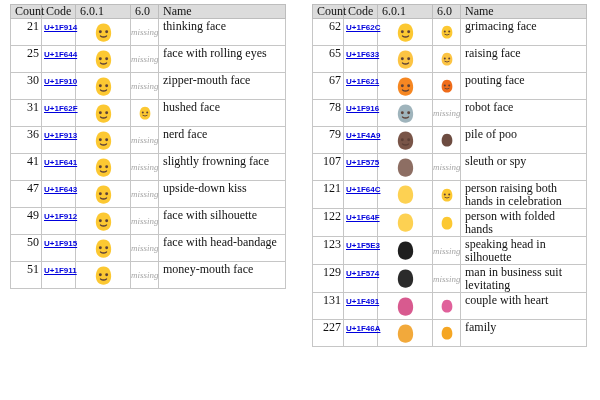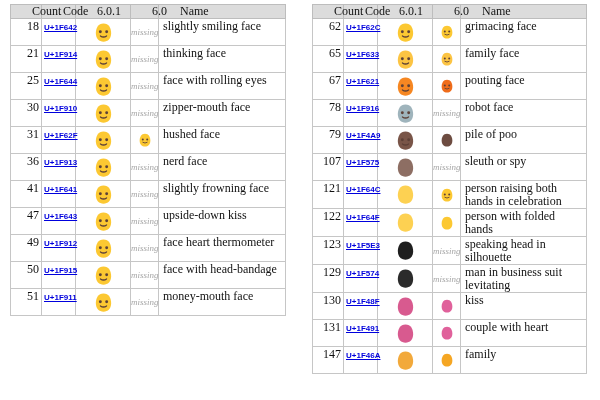--- a/index.html
+++ b/index.html
@@ -3,21 +3,21 @@
 <meta charset="utf-8">
 <style>
   html,body{margin:0;padding:0;background:#ffffff;}
   .canvas{position:relative;width:600px;height:400px;background:#ffffff;overflow:hidden;
           font-family:"Liberation Serif", serif;color:#111;}
   table.emoji-table{border-collapse:collapse;position:absolute;top:4px;table-layout:fixed;
           background:#fff;}
   #table-left{left:10px;width:276px;}
   #table-right{left:312px;width:275px;}
   .emoji-table th{background:#dcdcdc;border:1px solid #bdbdbd;font-weight:normal;
-          text-align:left;font-size:12px;height:13px;padding:0 0 0 21px;line-height:13px;}
+          text-align:left;font-size:12px;height:13px;padding:0 0 0 4px;line-height:13px;}
   .emoji-table td{border:1px solid #c6c6c6;padding:0;height:25px;vertical-align:top;
           font-size:12px;}
   td.cell-count{text-align:right;padding:0 2px 0 0;font-size:12px;}
   td.cell-code{padding:0 0 0 2px;}
   a.code-link{color:#0000dd;font-family:"Liberation Sans", sans-serif;font-size:8px;
           font-weight:bold;text-decoration:underline;letter-spacing:0;}
   td.cell-e601, td.cell-e60{vertical-align:middle;text-align:center;}
   td.cell-name{padding:1px 2px 0 4px;font-size:12px;line-height:13px;}
   .missing{display:block;text-align:center;color:#a6a6a6;font-style:italic;font-size:9px;
           font-family:"Liberation Serif", serif;}
@@ -39,36 +39,20 @@
         <tr>
           <th>Count</th>
           <th>Code</th>
           <th>6.0.1</th>
           <th>6.0</th>
           <th>Name</th>
         </tr>
       </thead>
       <tbody>
         <tr>
-          <td class="cell-count">18</td>
-          <td class="cell-code"><a class="code-link" href="#">U+1F642</a></td>
-          <td class="cell-e601">
-            <svg viewBox="0 0 24 24" width="23" height="23" class="blob">
-              <path d="M12 2.5 C6.3 2.5 4 7.6 4 12.6 C4 18.6 7.4 21.6 12 21.6 C16.6 21.6 20 18.6 20 12.6 C20 7.6 17.7 2.5 12 2.5 Z" fill="#fcc832"></path>
-              <circle cx="8.7" cy="11.2" r="1.5" fill="#5d4037"></circle>
-              <circle cx="15.3" cy="11.2" r="1.5" fill="#5d4037"></circle>
-              <path d="M8.8 15.6 Q12 17.8 15.2 15.6" stroke="#5d4037" stroke-width="1.3" fill="none" stroke-linecap="round"></path>
-            </svg>
-          </td>
-          <td class="cell-e60">
-            <span class="missing">missing</span>
-          </td>
-          <td class="cell-name">slightly smiling face</td>
-        </tr>
-        <tr>
           <td class="cell-count">21</td>
           <td class="cell-code"><a class="code-link" href="#">U+1F914</a></td>
           <td class="cell-e601">
             <svg viewBox="0 0 24 24" width="23" height="23" class="blob">
               <path d="M12 2.5 C6.3 2.5 4 7.6 4 12.6 C4 18.6 7.4 21.6 12 21.6 C16.6 21.6 20 18.6 20 12.6 C20 7.6 17.7 2.5 12 2.5 Z" fill="#fcc832"></path>
               <circle cx="8.7" cy="11.2" r="1.5" fill="#5d4037"></circle>
               <circle cx="15.3" cy="11.2" r="1.5" fill="#5d4037"></circle>
               <path d="M8.8 15.6 Q12 17.8 15.2 15.6" stroke="#5d4037" stroke-width="1.3" fill="none" stroke-linecap="round"></path>
             </svg>
           </td>
@@ -185,21 +169,21 @@
             <svg viewBox="0 0 24 24" width="23" height="23" class="blob">
               <path d="M12 2.5 C6.3 2.5 4 7.6 4 12.6 C4 18.6 7.4 21.6 12 21.6 C16.6 21.6 20 18.6 20 12.6 C20 7.6 17.7 2.5 12 2.5 Z" fill="#fcc832"></path>
               <circle cx="8.7" cy="11.2" r="1.5" fill="#5d4037"></circle>
               <circle cx="15.3" cy="11.2" r="1.5" fill="#5d4037"></circle>
               <path d="M8.8 15.6 Q12 17.8 15.2 15.6" stroke="#5d4037" stroke-width="1.3" fill="none" stroke-linecap="round"></path>
             </svg>
           </td>
           <td class="cell-e60">
             <span class="missing">missing</span>
           </td>
-          <td class="cell-name">face heart thermometer</td>
+          <td class="cell-name">face with silhouette</td>
         </tr>
         <tr>
           <td class="cell-count">50</td>
           <td class="cell-code"><a class="code-link" href="#">U+1F915</a></td>
           <td class="cell-e601">
             <svg viewBox="0 0 24 24" width="23" height="23" class="blob">
               <path d="M12 2.5 C6.3 2.5 4 7.6 4 12.6 C4 18.6 7.4 21.6 12 21.6 C16.6 21.6 20 18.6 20 12.6 C20 7.6 17.7 2.5 12 2.5 Z" fill="#fcc832"></path>
               <circle cx="8.7" cy="11.2" r="1.5" fill="#5d4037"></circle>
               <circle cx="15.3" cy="11.2" r="1.5" fill="#5d4037"></circle>
               <path d="M8.8 15.6 Q12 17.8 15.2 15.6" stroke="#5d4037" stroke-width="1.3" fill="none" stroke-linecap="round"></path>
@@ -279,21 +263,21 @@
             </svg>
           </td>
           <td class="cell-e60">
             <svg viewBox="0 0 24 24" width="16" height="16" class="blob">
               <path d="M12 2.5 C6.3 2.5 4 7.6 4 12.6 C4 18.6 7.4 21.6 12 21.6 C16.6 21.6 20 18.6 20 12.6 C20 7.6 17.7 2.5 12 2.5 Z" fill="#fcc443"></path>
               <circle cx="8.7" cy="11.2" r="1.5" fill="#5d4037"></circle>
               <circle cx="15.3" cy="11.2" r="1.5" fill="#5d4037"></circle>
               <path d="M8.8 15.6 Q12 17.8 15.2 15.6" stroke="#5d4037" stroke-width="1.3" fill="none" stroke-linecap="round"></path>
             </svg>
           </td>
-          <td class="cell-name">family face</td>
+          <td class="cell-name">raising face</td>
         </tr>
         <tr>
           <td class="cell-count">67</td>
           <td class="cell-code"><a class="code-link" href="#">U+1F621</a></td>
           <td class="cell-e601">
             <svg viewBox="0 0 24 24" width="23" height="23" class="blob">
               <path d="M12 2.5 C6.3 2.5 4 7.6 4 12.6 C4 18.6 7.4 21.6 12 21.6 C16.6 21.6 20 18.6 20 12.6 C20 7.6 17.7 2.5 12 2.5 Z" fill="#f68722"></path>
               <circle cx="8.7" cy="11.2" r="1.5" fill="#5d4037"></circle>
               <circle cx="15.3" cy="11.2" r="1.5" fill="#5d4037"></circle>
               <path d="M8.8 15.6 Q12 17.8 15.2 15.6" stroke="#5d4037" stroke-width="1.3" fill="none" stroke-linecap="round"></path>
@@ -409,51 +393,36 @@
             <svg viewBox="0 0 24 24" width="23" height="23" class="blob">
               <path d="M12 2.5 C6.3 2.5 4 7.6 4 12.6 C4 18.6 7.4 21.6 12 21.6 C16.6 21.6 20 18.6 20 12.6 C20 7.6 17.7 2.5 12 2.5 Z" fill="#2b2b2b"></path>
             </svg>
           </td>
           <td class="cell-e60">
             <span class="missing">missing</span>
           </td>
           <td class="cell-name">man in business suit levitating</td>
         </tr>
         <tr>
-          <td class="cell-count">130</td>
-          <td class="cell-code"><a class="code-link" href="#">U+1F48F</a></td>
-          <td class="cell-e601">
-            <svg viewBox="0 0 24 24" width="23" height="23" class="blob">
-              <path d="M12 2.5 C6.3 2.5 4 7.6 4 12.6 C4 18.6 7.4 21.6 12 21.6 C16.6 21.6 20 18.6 20 12.6 C20 7.6 17.7 2.5 12 2.5 Z" fill="#d85a8f"></path>
-            </svg>
-          </td>
-          <td class="cell-e60">
-            <svg viewBox="0 0 24 24" width="16" height="16" class="blob">
-              <path d="M12 2.5 C6.3 2.5 4 7.6 4 12.6 C4 18.6 7.4 21.6 12 21.6 C16.6 21.6 20 18.6 20 12.6 C20 7.6 17.7 2.5 12 2.5 Z" fill="#e0619b"></path>
-            </svg>
-          </td>
-          <td class="cell-name">kiss</td>
-        </tr>
-        <tr>
           <td class="cell-count">131</td>
           <td class="cell-code"><a class="code-link" href="#">U+1F491</a></td>
           <td class="cell-e601">
             <svg viewBox="0 0 24 24" width="23" height="23" class="blob">
               <path d="M12 2.5 C6.3 2.5 4 7.6 4 12.6 C4 18.6 7.4 21.6 12 21.6 C16.6 21.6 20 18.6 20 12.6 C20 7.6 17.7 2.5 12 2.5 Z" fill="#d85a8f"></path>
             </svg>
           </td>
           <td class="cell-e60">
             <svg viewBox="0 0 24 24" width="16" height="16" class="blob">
               <path d="M12 2.5 C6.3 2.5 4 7.6 4 12.6 C4 18.6 7.4 21.6 12 21.6 C16.6 21.6 20 18.6 20 12.6 C20 7.6 17.7 2.5 12 2.5 Z" fill="#e0619b"></path>
             </svg>
           </td>
           <td class="cell-name">couple with heart</td>
         </tr>
         <tr>
-          <td class="cell-count">147</td>
+          <td class="cell-count">227</td>
           <td class="cell-code"><a class="code-link" href="#">U+1F46A</a></td>
           <td class="cell-e601">
             <svg viewBox="0 0 24 24" width="23" height="23" class="blob">
               <path d="M12 2.5 C6.3 2.5 4 7.6 4 12.6 C4 18.6 7.4 21.6 12 21.6 C16.6 21.6 20 18.6 20 12.6 C20 7.6 17.7 2.5 12 2.5 Z" fill="#f2a93b"></path>
             </svg>
           </td>
           <td class="cell-e60">
             <svg viewBox="0 0 24 24" width="16" height="16" class="blob">
               <path d="M12 2.5 C6.3 2.5 4 7.6 4 12.6 C4 18.6 7.4 21.6 12 21.6 C16.6 21.6 20 18.6 20 12.6 C20 7.6 17.7 2.5 12 2.5 Z" fill="#f5a623"></path>
             </svg>

